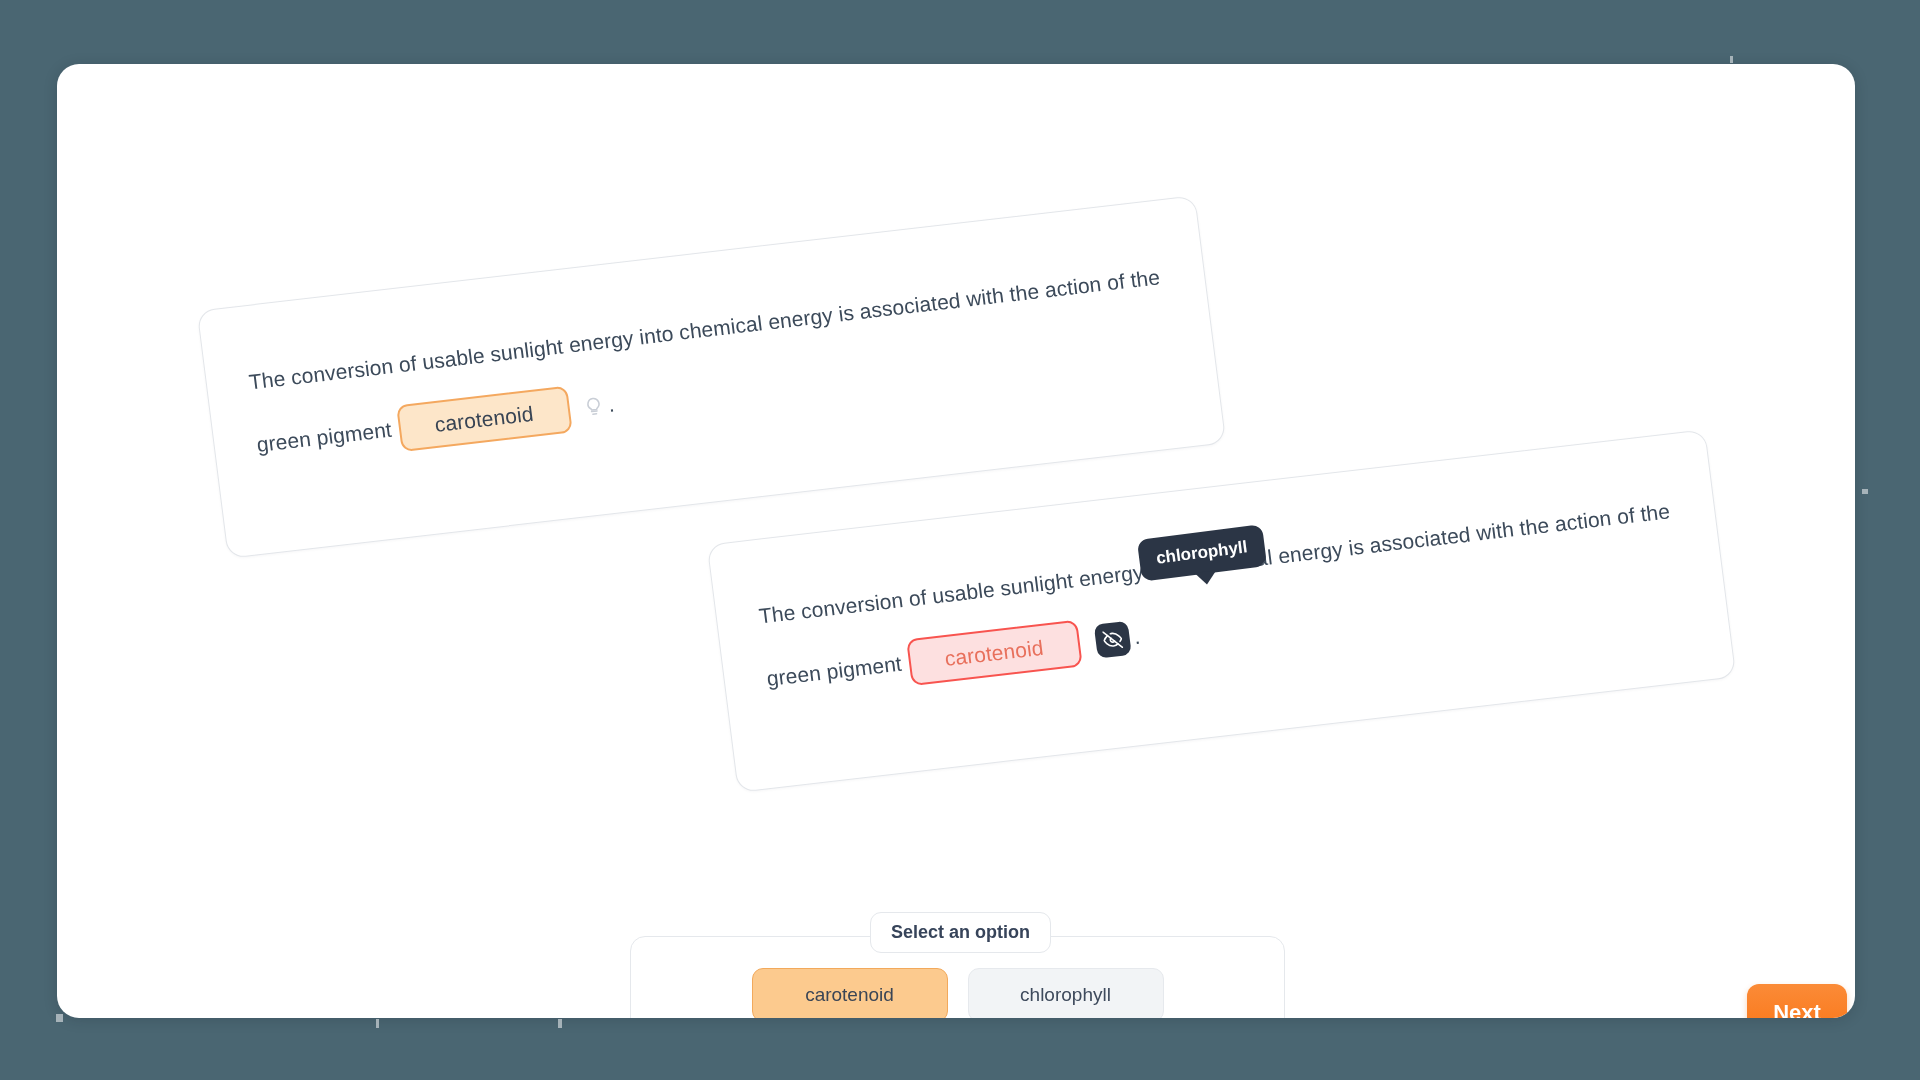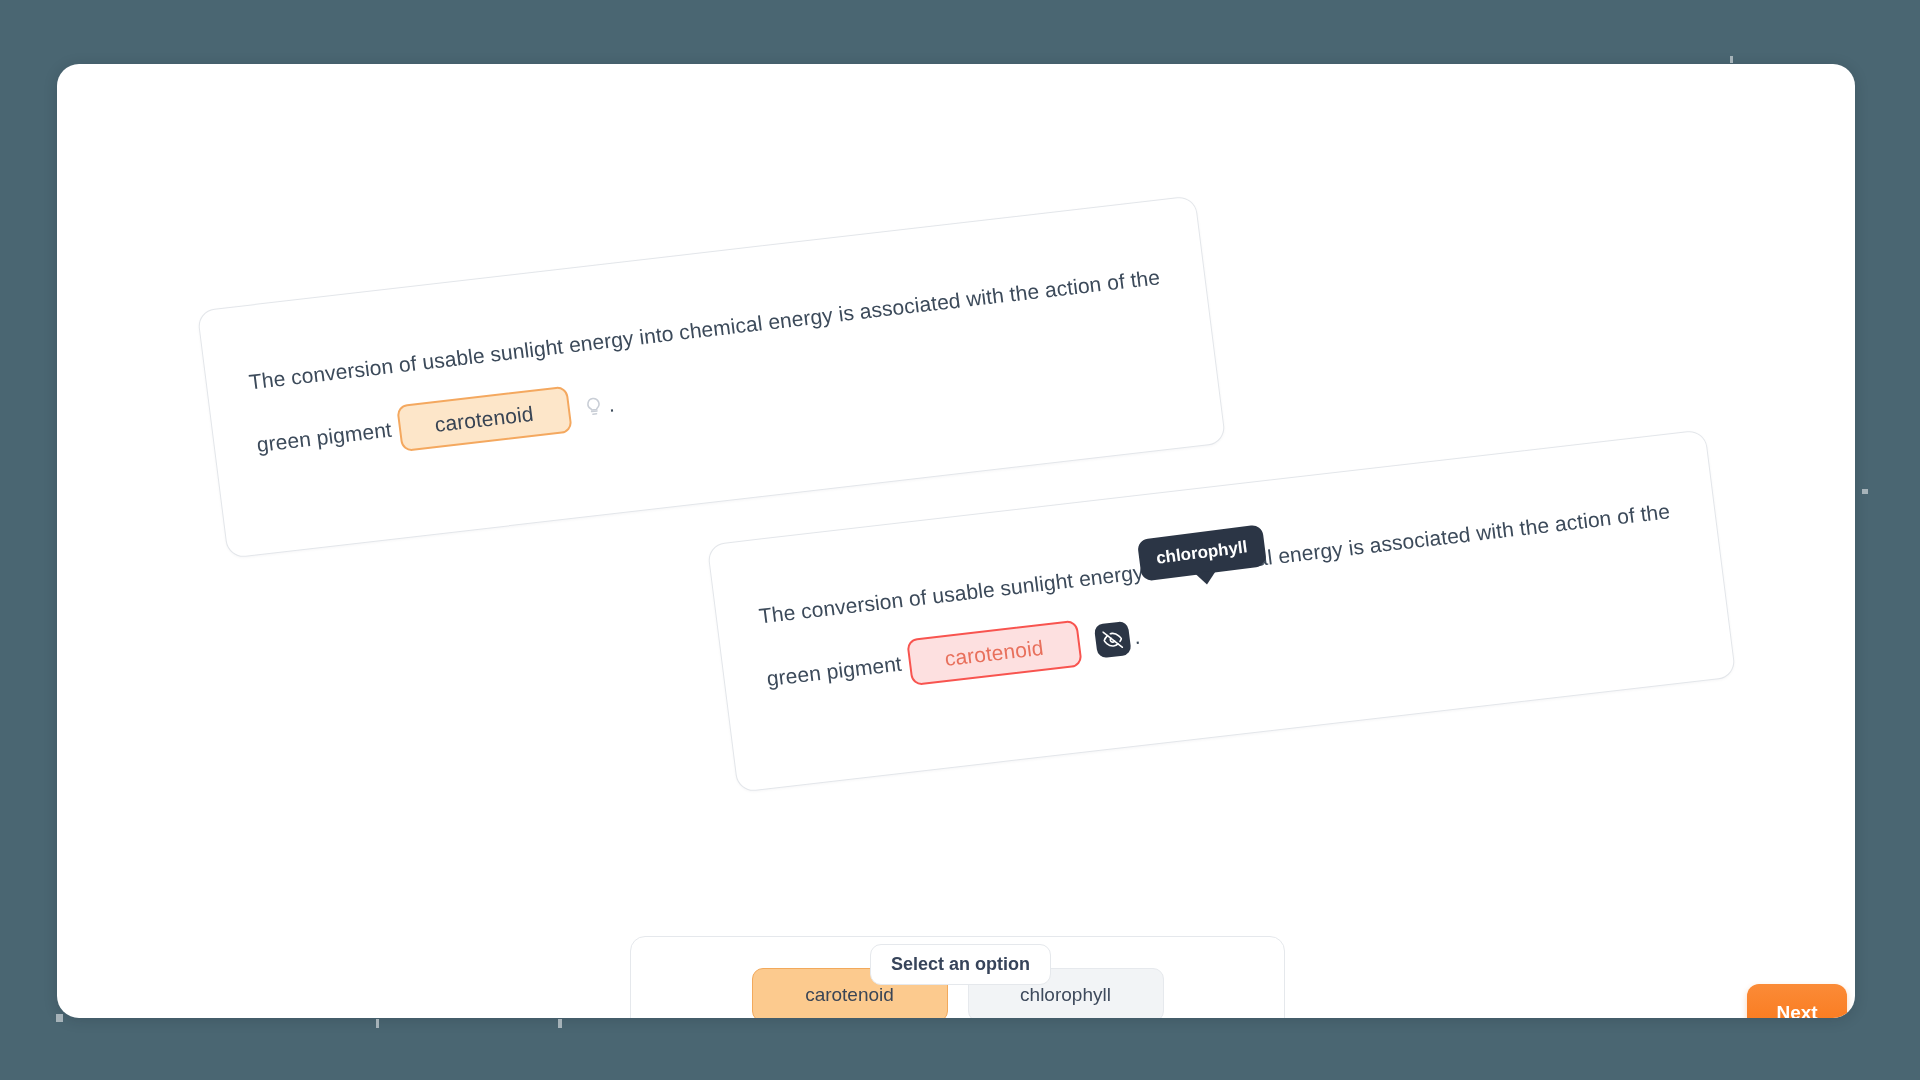--- a/index.html
+++ b/index.html
@@ -177,21 +177,21 @@
     display: flex;
     align-items: center;
     justify-content: center;
     gap: 20px;
     z-index: 4;
   }
 
   .option-legend {
     position: absolute;
     left: 813px;
-    top: 880px;
+    top: 848px;
     background: #ffffff;
     border: 1px solid #e5e8ec;
     border-radius: 11px;
     padding: 9px 20px;
     font-size: 18px;
     font-weight: bold;
     color: #37445a;
     z-index: 5;
     white-space: nowrap;
   }
@@ -222,21 +222,21 @@
   .next-button {
     position: absolute;
     left: 1690px;
     top: 920px;
     width: 100px;
     height: 58px;
     background: linear-gradient(180deg, #fb8b37 0%, #f97416 100%);
     border: none;
     border-radius: 12px;
     color: #ffffff;
-    font-size: 19px;
+    font-size: 22px;
     font-weight: bold;
     font-family: "Liberation Sans", sans-serif;
     cursor: pointer;
     box-shadow: 0 3px 6px rgba(230,110,20,0.30);
     z-index: 5;
   }
 
   
   .artifact {
     position: absolute;

